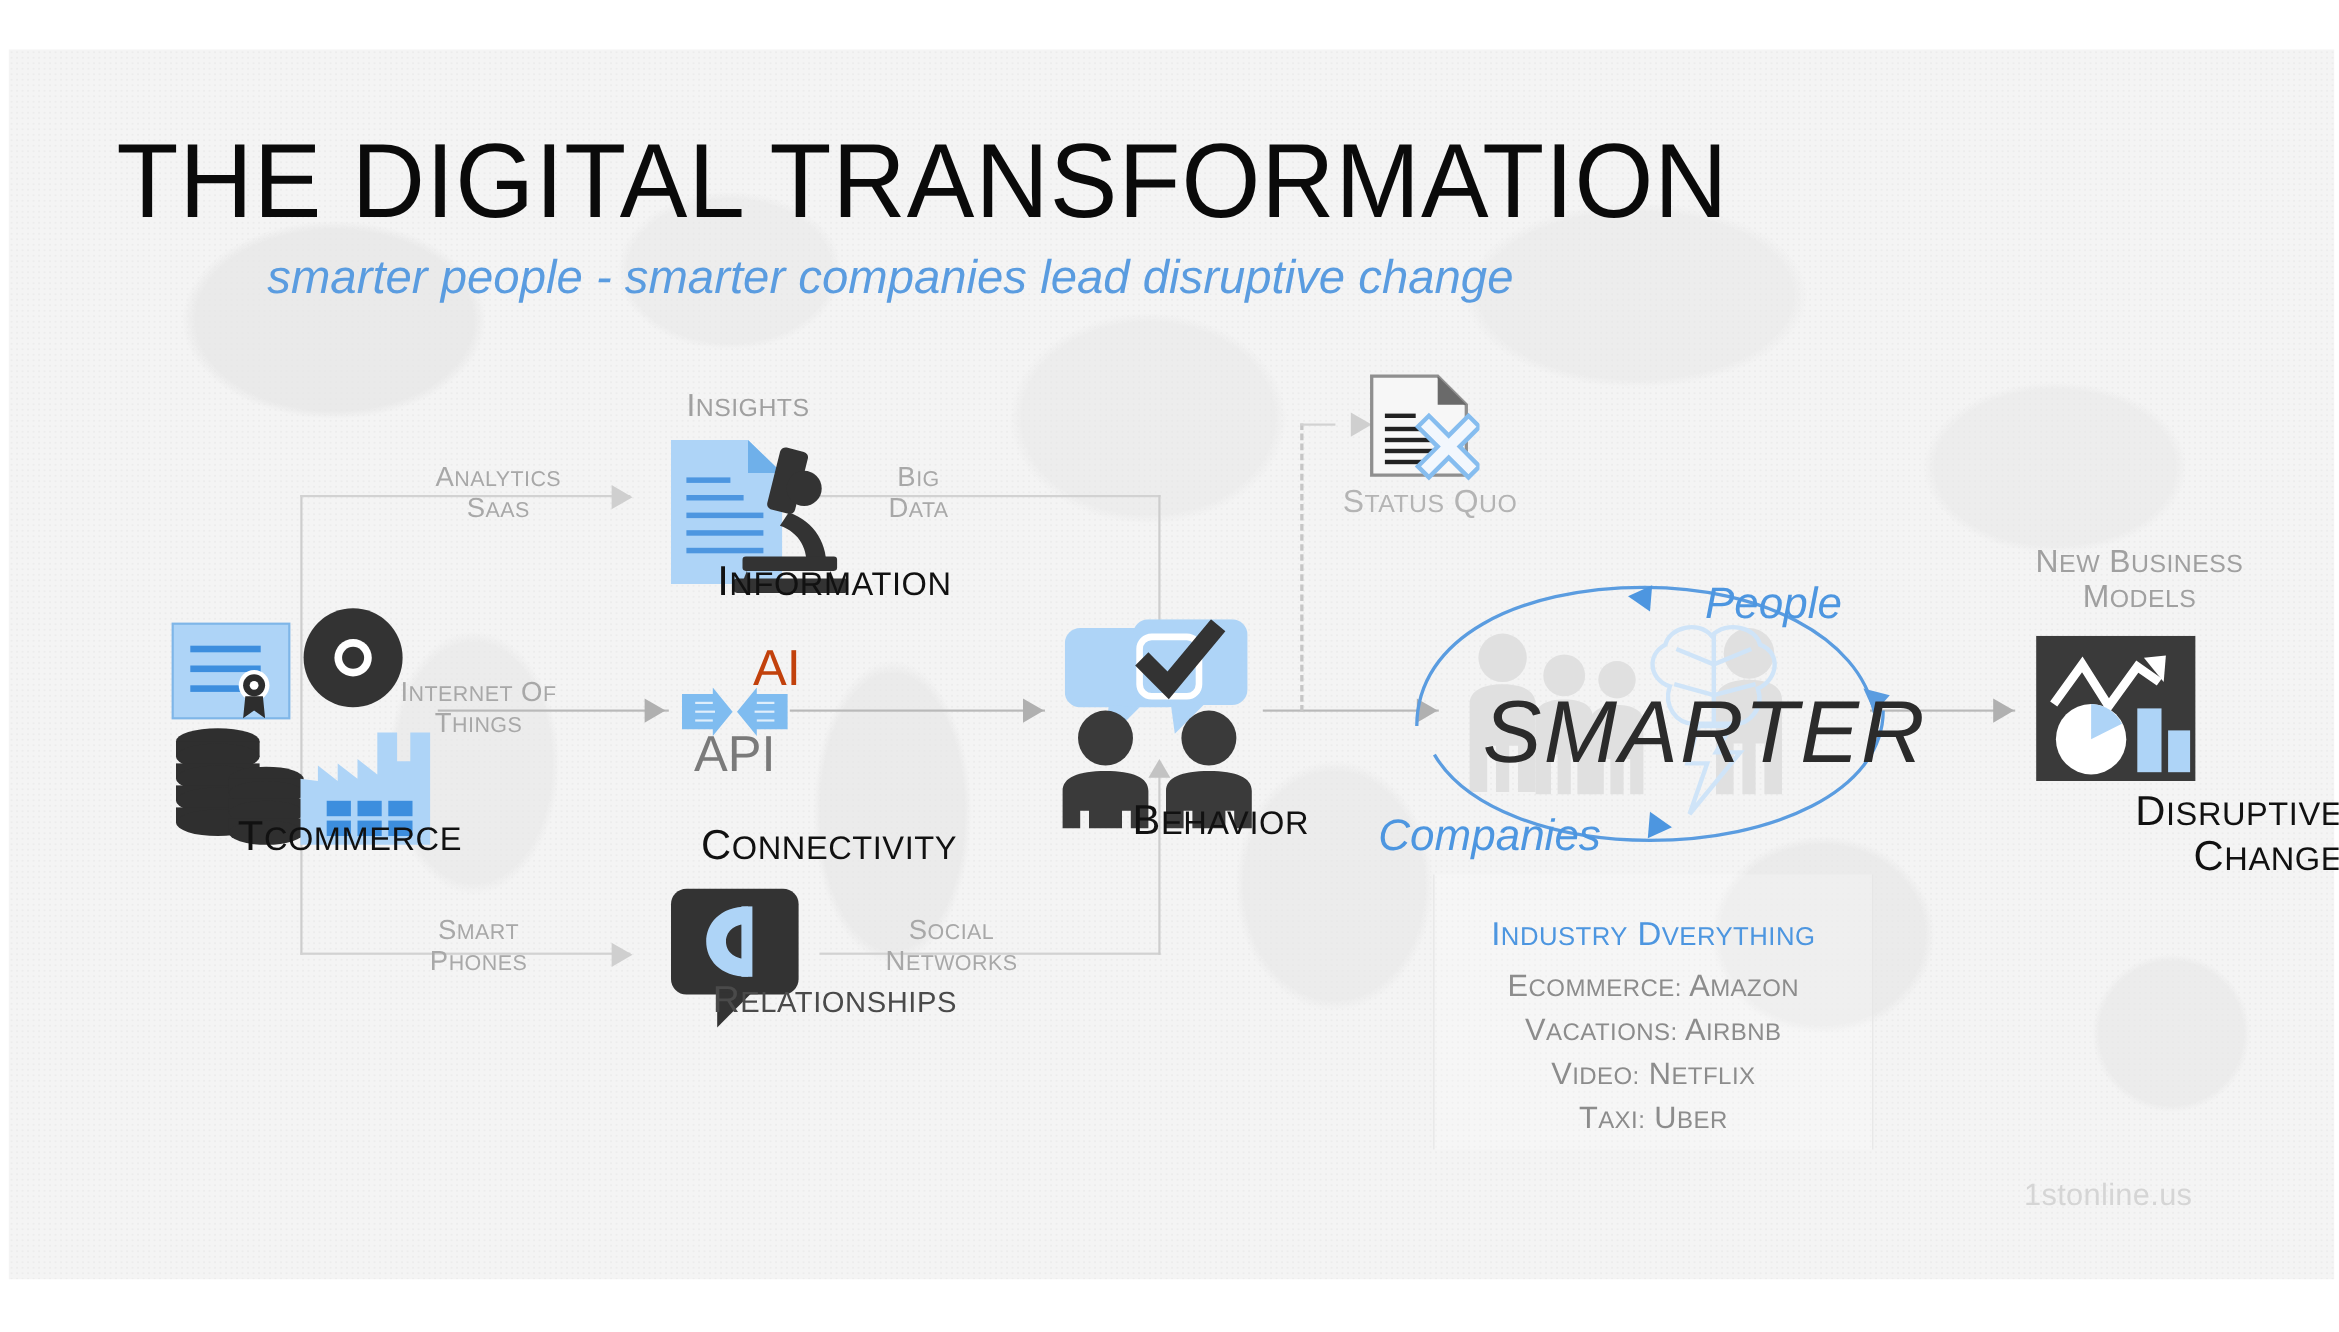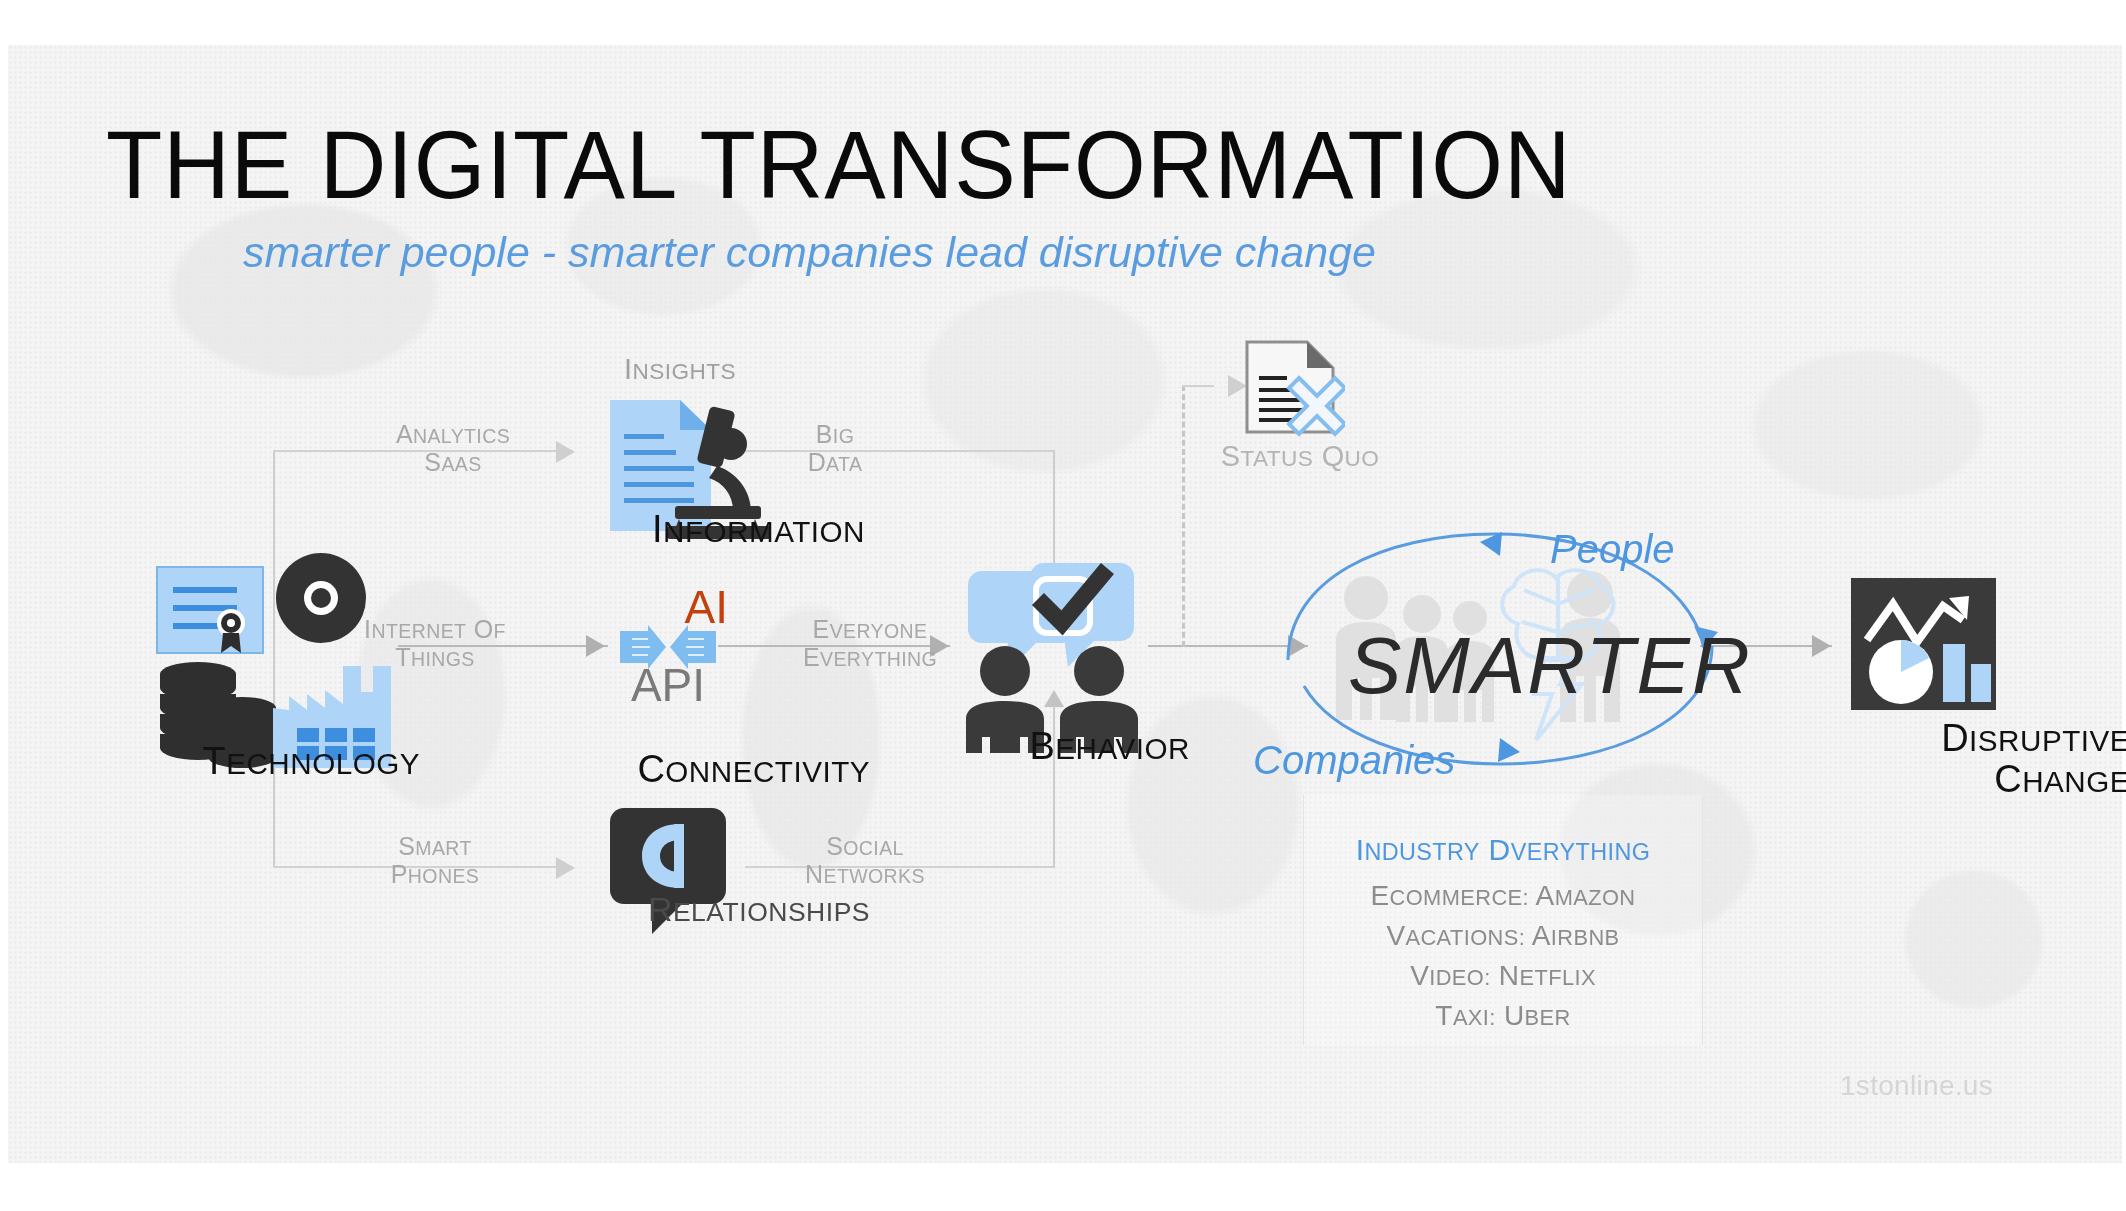--- a/index.html
+++ b/index.html
@@ -243,24 +243,20 @@
     <div><span class="cap"><span class="cap">I</span><span class="rest">NTERNET</span> <span class="cap">O</span><span class="rest">F</span></span></div>
     <div><span class="cap"><span class="cap">T</span><span class="rest">HINGS</span></span></div>
   </div>
   <div class="conn-label sc" style="left:335px; top:832px; width:200px;">
     <div><span class="cap"><span class="cap">S</span><span class="rest">MART</span></span></div>
     <div><span class="cap"><span class="cap">P</span><span class="rest">HONES</span></span></div>
   </div>
   <div class="conn-label sc" style="left:755px; top:420px; width:160px;">
     <div><span class="cap"><span class="cap">B</span><span class="rest">IG</span></span></div>
     <div><span class="cap"><span class="cap">D</span><span class="rest">ATA</span></span></div>
-  </div>
-  <div class="conn-label sc" style="left:760px; top:615px; width:220px;">
-    <div><span class="cap"><span class="cap">E</span><span class="rest">VERYONE</span></span></div>
-    <div><span class="cap"><span class="cap">E</span><span class="rest">VERYTHING</span></span></div>
   </div>
   <div class="conn-label sc" style="left:765px; top:832px; width:200px;">
     <div><span class="cap"><span class="cap">S</span><span class="rest">OCIAL</span></span></div>
     <div><span class="cap"><span class="cap">N</span><span class="rest">ETWORKS</span></span></div>
   </div>
 
   <svg class="icon" style="left:155px; top:565px;" width="110" height="90" viewBox="0 0 110 90">
     <rect x="2" y="2" width="106" height="86" fill="#aed4f7" stroke="#7fb6e8" stroke-width="2"></rect>
     <rect x="18" y="22" width="64" height="6" fill="#3d8ede"></rect>
     <rect x="18" y="40" width="64" height="6" fill="#3d8ede"></rect>
@@ -303,21 +299,21 @@
     <g fill="#3d8ede">
       <rect x="24" y="76" width="22" height="14"></rect>
         <rect x="52" y="76" width="22" height="14"></rect>
         <rect x="80" y="76" width="22" height="14"></rect>
       <rect x="24" y="94" width="22" height="14"></rect>
         <rect x="52" y="94" width="22" height="14"></rect>
         <rect x="80" y="94" width="22" height="14"></rect>
     </g>
   </svg>
   <div class="node-label sc" style="left:90px; top:740px; width:330px;">
-    <span class="cap"><span class="cap">T</span><span class="rest">ECHNOLOGY</span></span>
+    <span class="cap"><span class="cap">T</span><span class="rest">COMMERCE</span></span>
   </div>
 
   <div class="gray-label sc" style="left:560px; top:353px; width:240px;">
     <span class="cap"><span class="cap">I</span><span class="rest">NSIGHTS</span></span>
   </div>
   <svg class="icon" style="left:608px; top:398px;" width="105" height="135" viewBox="0 0 105 135">
     <path d="M2 2 H72 L103 32 V133 H2 Z" fill="#aed4f7"></path>
     <path d="M72 2 L103 32 H72 Z" fill="#6fb0ea"></path>
     <g fill="#4d96e0">
       <rect x="16" y="36" width="40" height="5"></rect>
@@ -454,20 +450,24 @@
   <div class="disrupt-item sc" style="top:920px;">
     <span class="cap"><span class="cap">V</span><span class="rest">ACATIONS:</span> <span class="cap">A</span><span class="rest">IRBNB</span></span>
   </div>
   <div class="disrupt-item sc" style="top:960px;">
     <span class="cap"><span class="cap">V</span><span class="rest">IDEO:</span> <span class="cap">N</span><span class="rest">ETFLIX</span></span>
   </div>
   <div class="disrupt-item sc" style="top:1000px;">
     <span class="cap"><span class="cap">T</span><span class="rest">AXI:</span> <span class="cap">U</span><span class="rest">BER</span></span>
   </div>
 
+  <div class="gray-label sc" style="left:1790px; top:495px; width:310px;">
+    <div><span class="cap"><span class="cap">N</span><span class="rest">EW</span> <span class="cap">B</span><span class="rest">USINESS</span></span></div>
+    <div><span class="cap"><span class="cap">M</span><span class="rest">ODELS</span></span></div>
+  </div>
   <svg class="icon" style="left:1851px; top:578px;" width="145" height="132" viewBox="0 0 145 132">
     <rect x="0" y="0" width="145" height="132" fill="#3a3a3a"></rect>
     <path d="M16 62 L42 26 L66 64 L92 28 L112 42" fill="none" stroke="#ffffff" stroke-width="8" stroke-linejoin="miter"></path>
     <path d="M98 20 L118 18 L116 42 Z" fill="#ffffff"></path>
     <circle cx="50" cy="94" r="32" fill="#ffffff"></circle>
     <path d="M50 94 L50 62 A32 32 0 0 1 78 80 Z" fill="#aed4f7"></path>
     <rect x="92" y="66" width="22" height="58" fill="#aed4f7"></rect>
     <rect x="120" y="86" width="20" height="38" fill="#aed4f7"></rect>
   </svg>
   <div class="node-label sc" style="left:1760px; top:718px; width:370px; line-height:1.08;">

